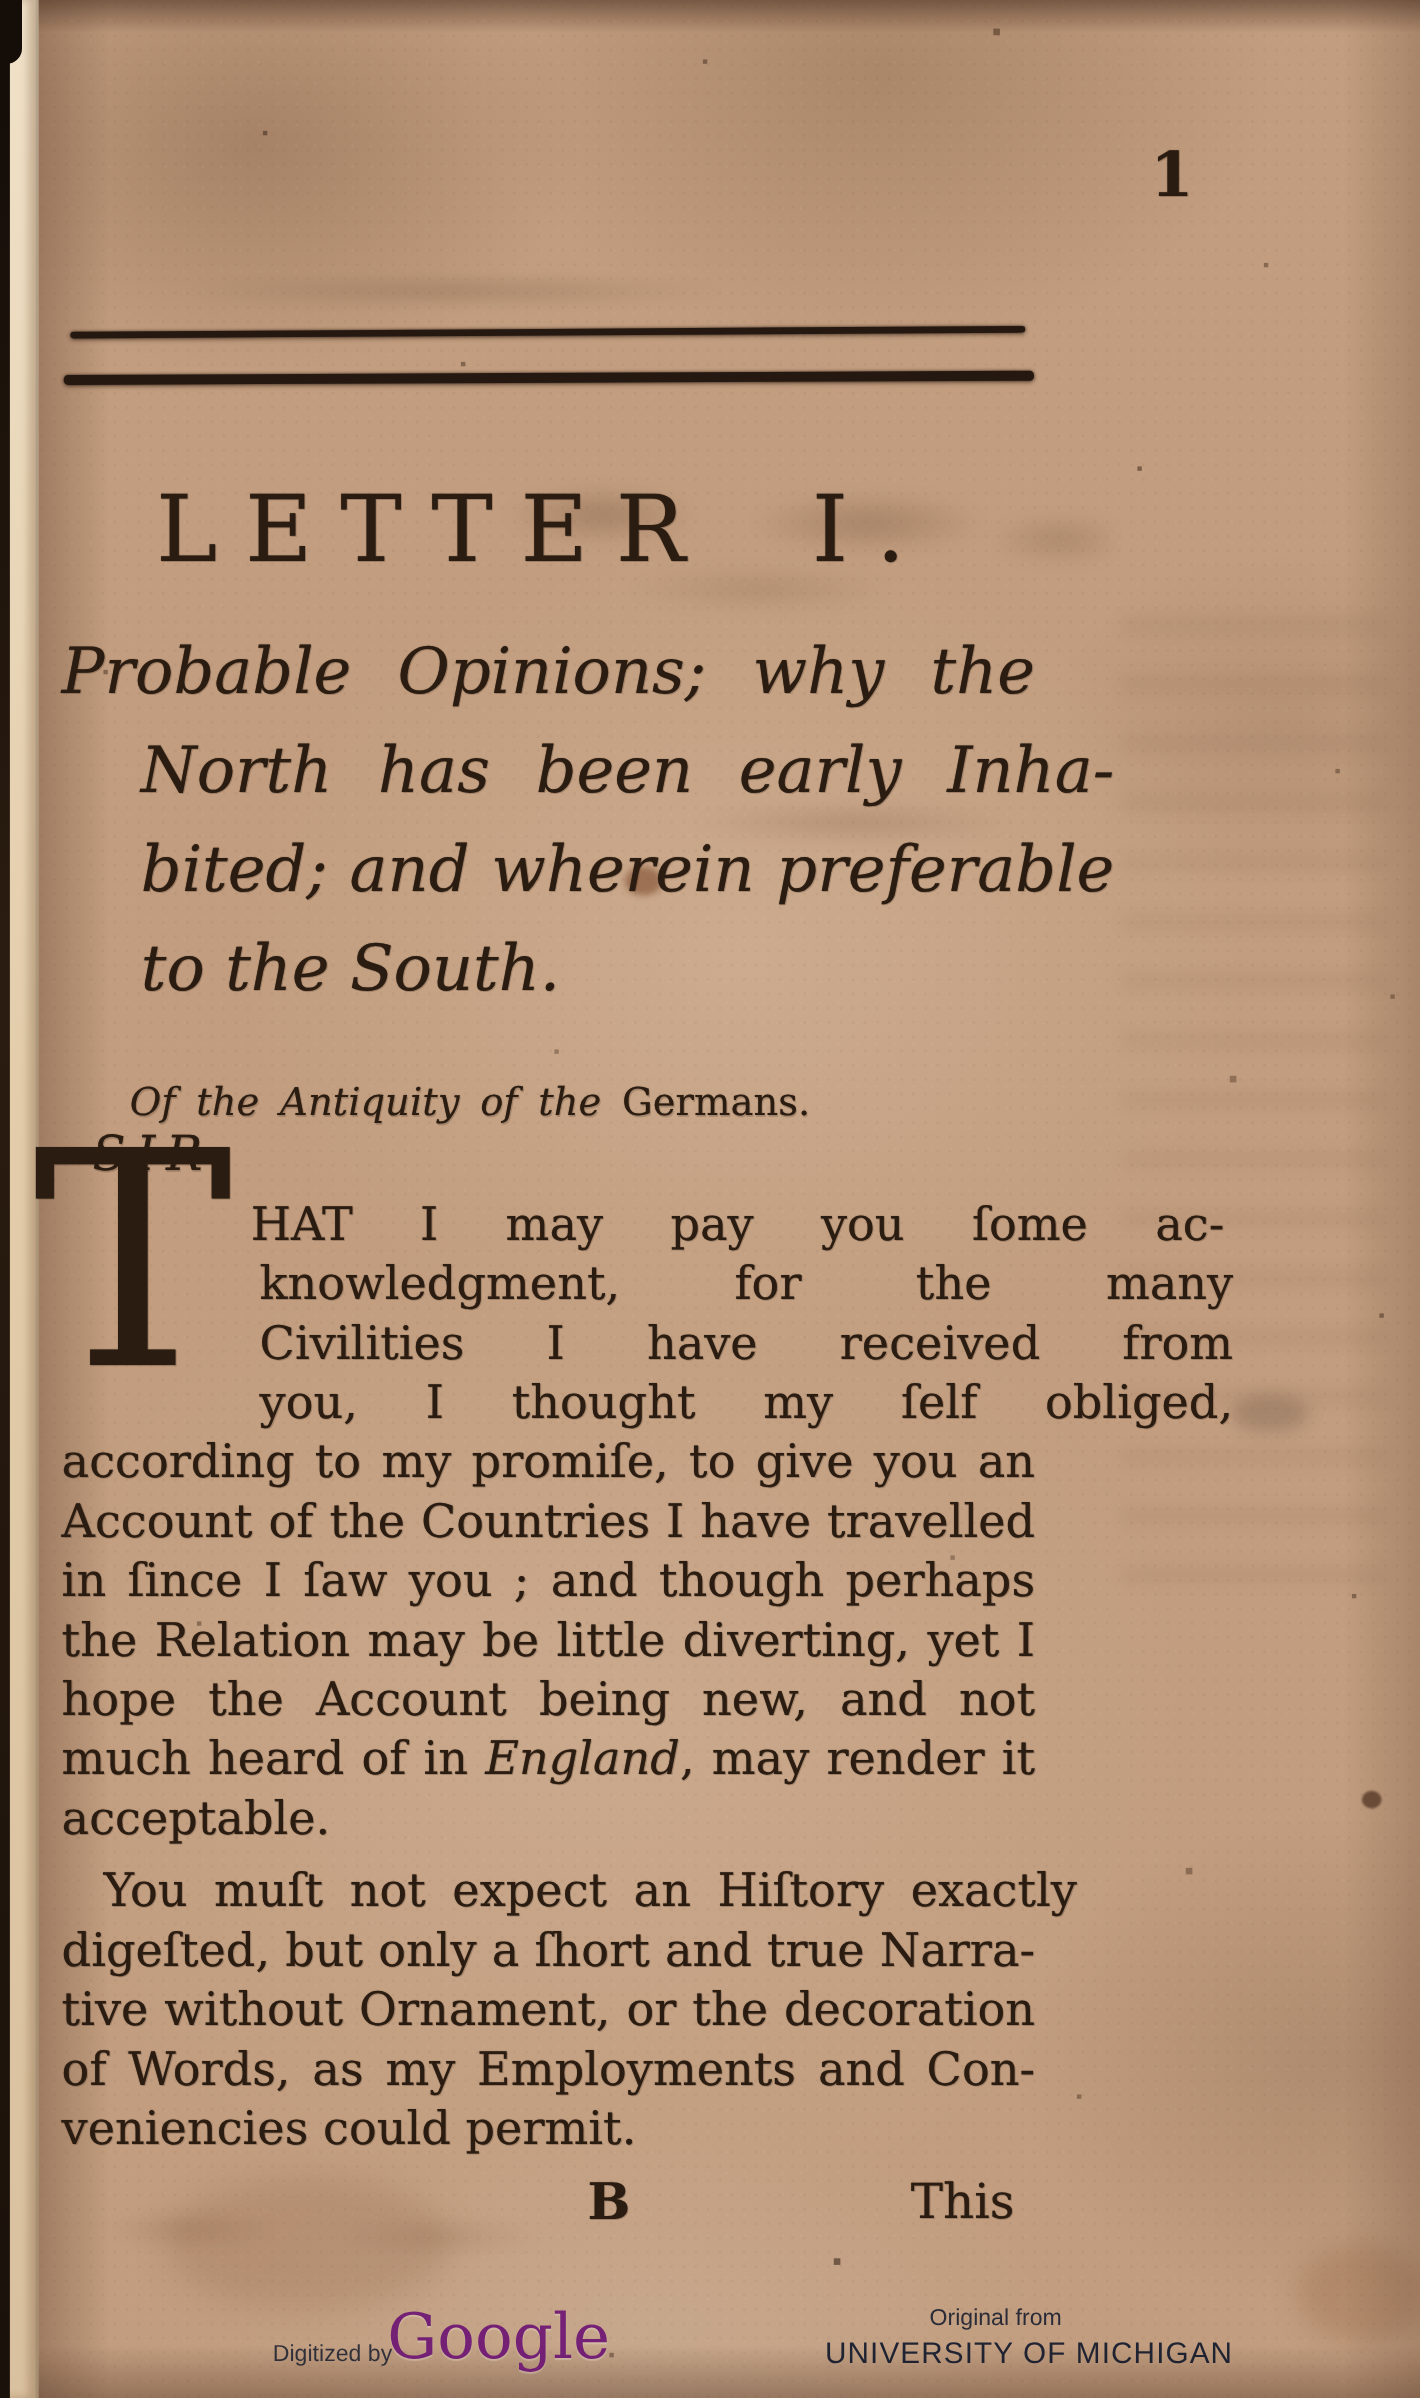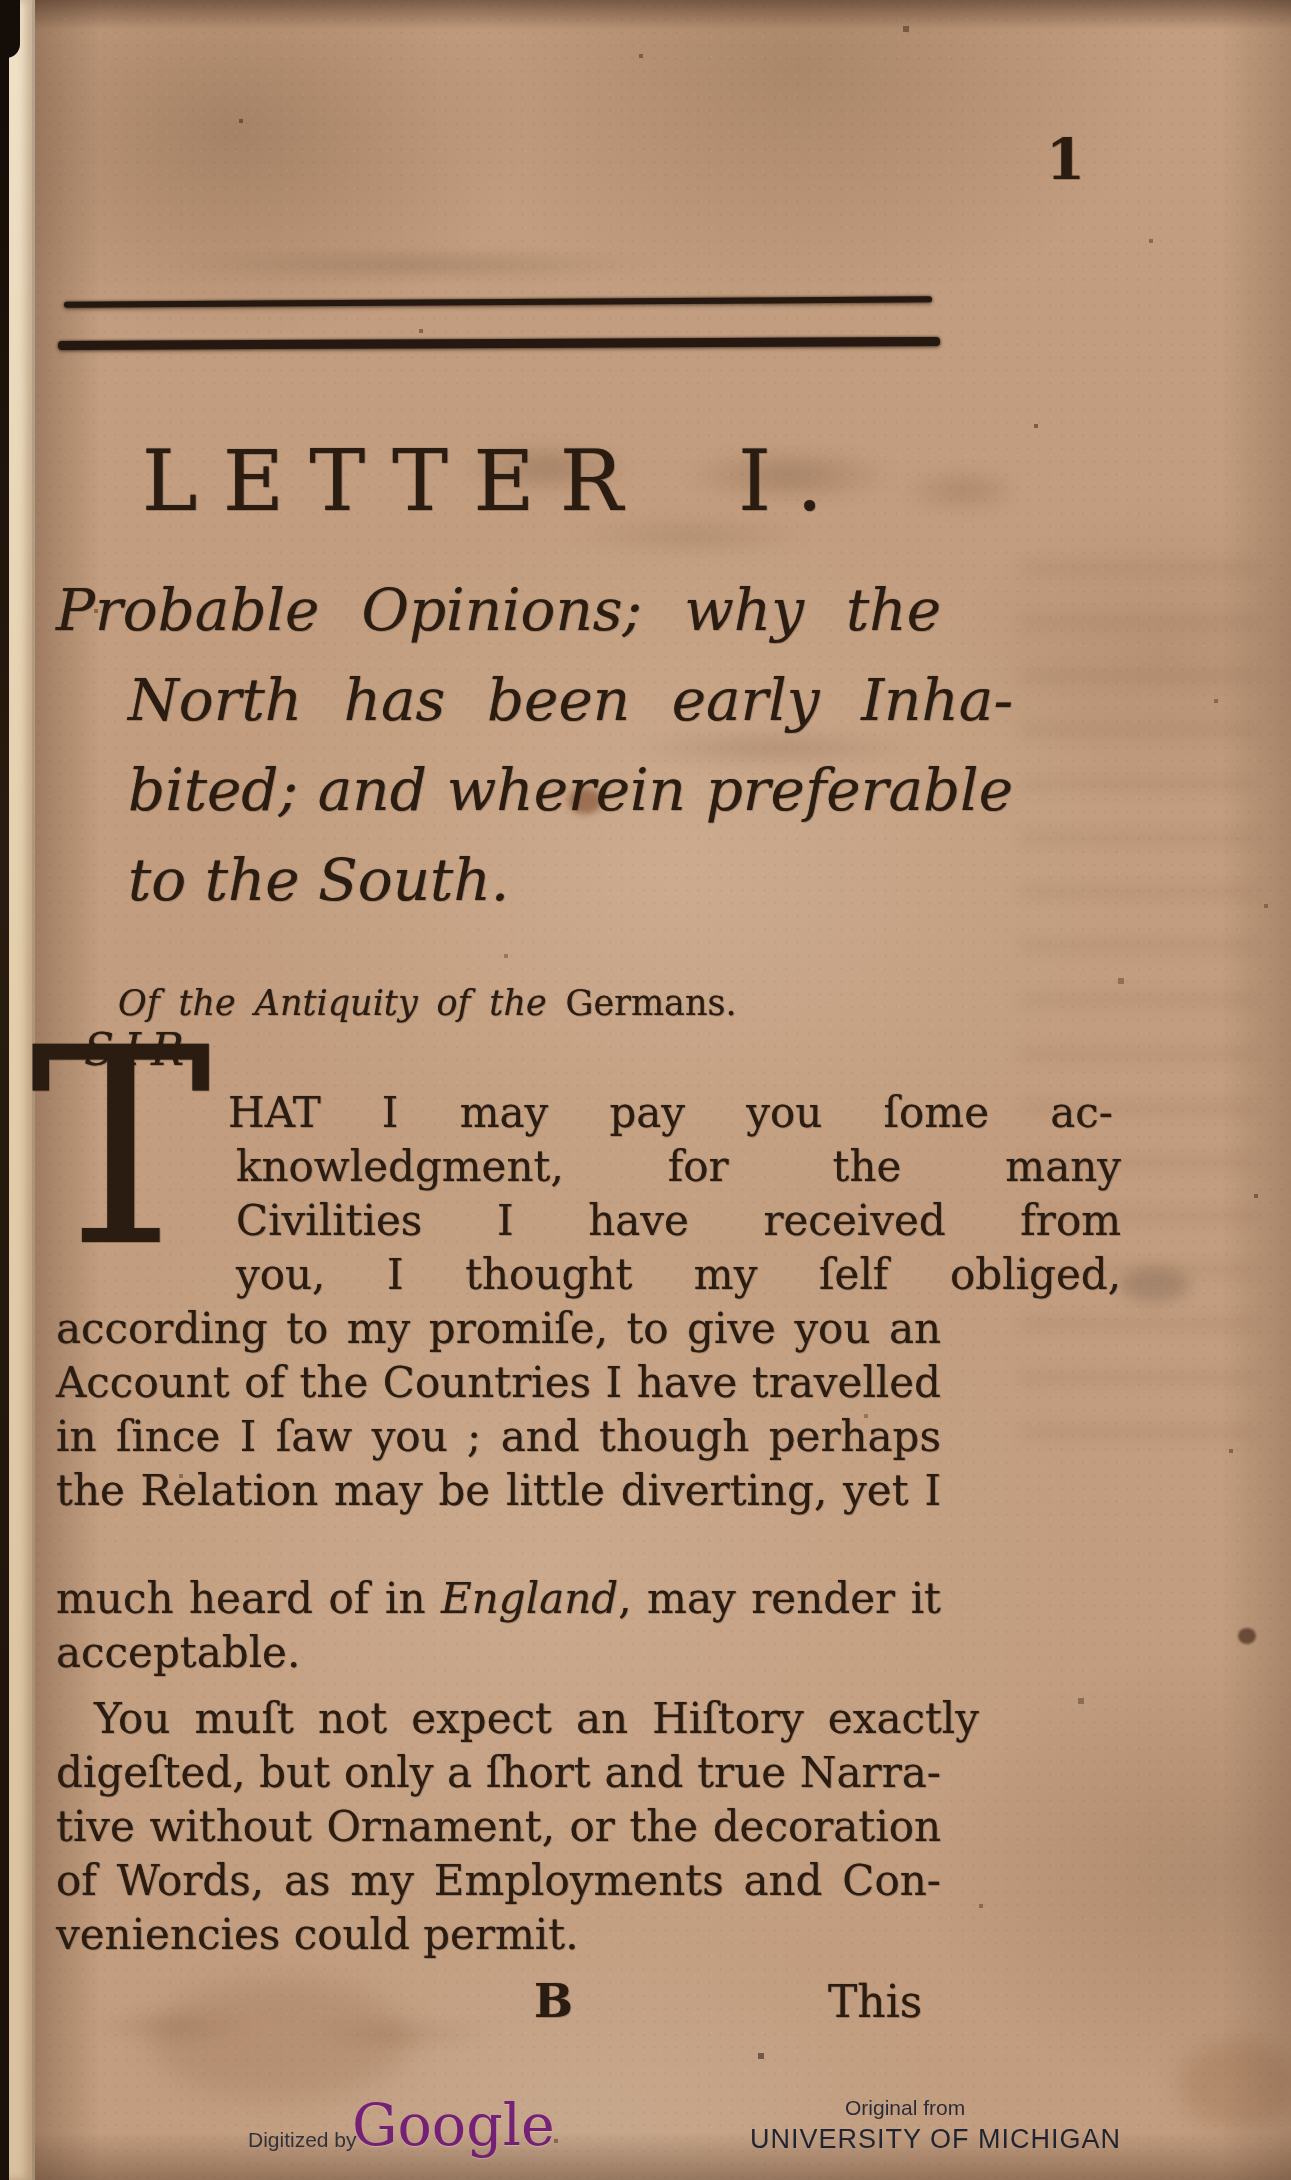--- a/index.html
+++ b/index.html
@@ -157,20 +157,21 @@
   <div class="ink dropcap">T</div>
 
   <div class="ink bl ind1 j" style="top:1086px">HAT I may pay you ſome ac-</div>
   <div class="ink bl ind2 j" style="top:1140px">knowledgment, for the many</div>
   <div class="ink bl ind2 j" style="top:1194px">Civilities I have received from</div>
   <div class="ink bl ind2 j" style="top:1248px">you, I thought my ſelf obliged,</div>
   <div class="ink bl j" style="top:1302px">according to my promiſe, to give you an</div>
   <div class="ink bl j" style="top:1356px">Account of the Countries I have travelled</div>
   <div class="ink bl j" style="top:1410px">in ſince I ſaw you ; and though perhaps</div>
   <div class="ink bl j" style="top:1464px">the Relation may be little diverting, yet I</div>
+  <div class="ink bl j" style="top:1518px">hope the Account being new, and not</div>
   <div class="ink bl j" style="top:1572px">
     <span>much heard of in </span><span class="it">England</span><span>, may render it</span>
   </div>
   <div class="ink bl" style="top:1626px">acceptable.</div>
 
   <div class="ink bl indp j" style="top:1692px">You muſt not expect an Hiſtory exactly</div>
   <div class="ink bl j" style="top:1746px">digeſted, but only a ſhort and true Narra-</div>
   <div class="ink bl j" style="top:1800px">tive without Ornament, or the decoration</div>
   <div class="ink bl j" style="top:1854px">of Words, as my Employments and Con-</div>
   <div class="ink bl" style="top:1908px">veniencies could permit.</div>

